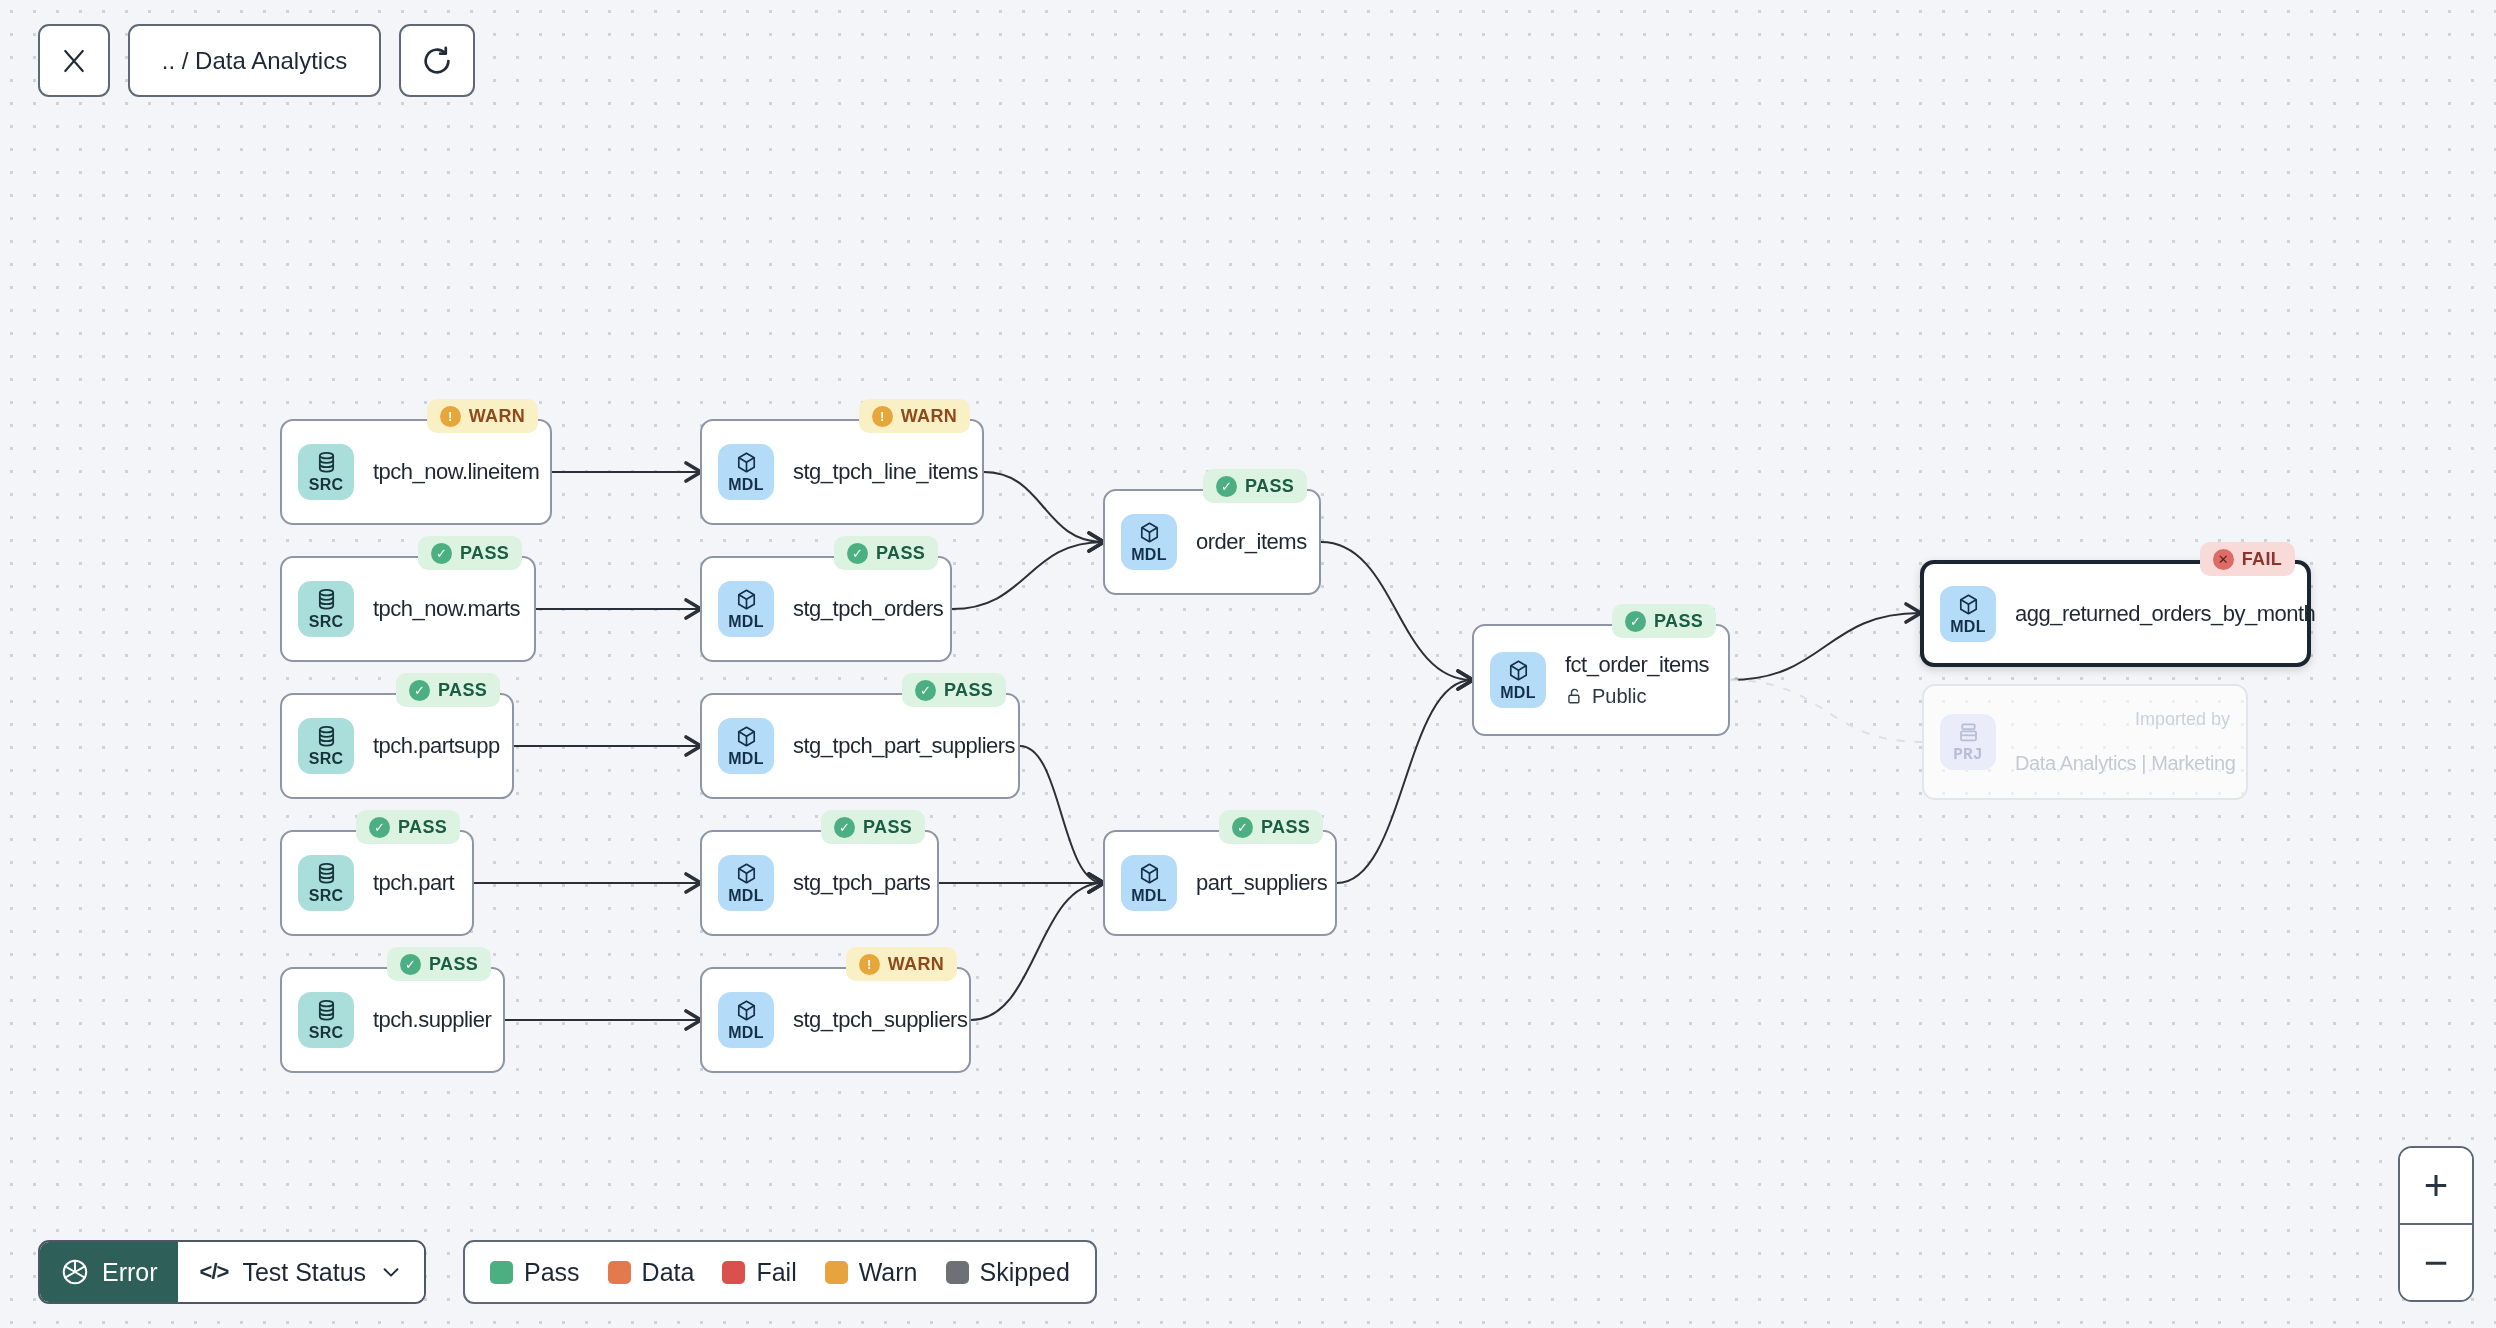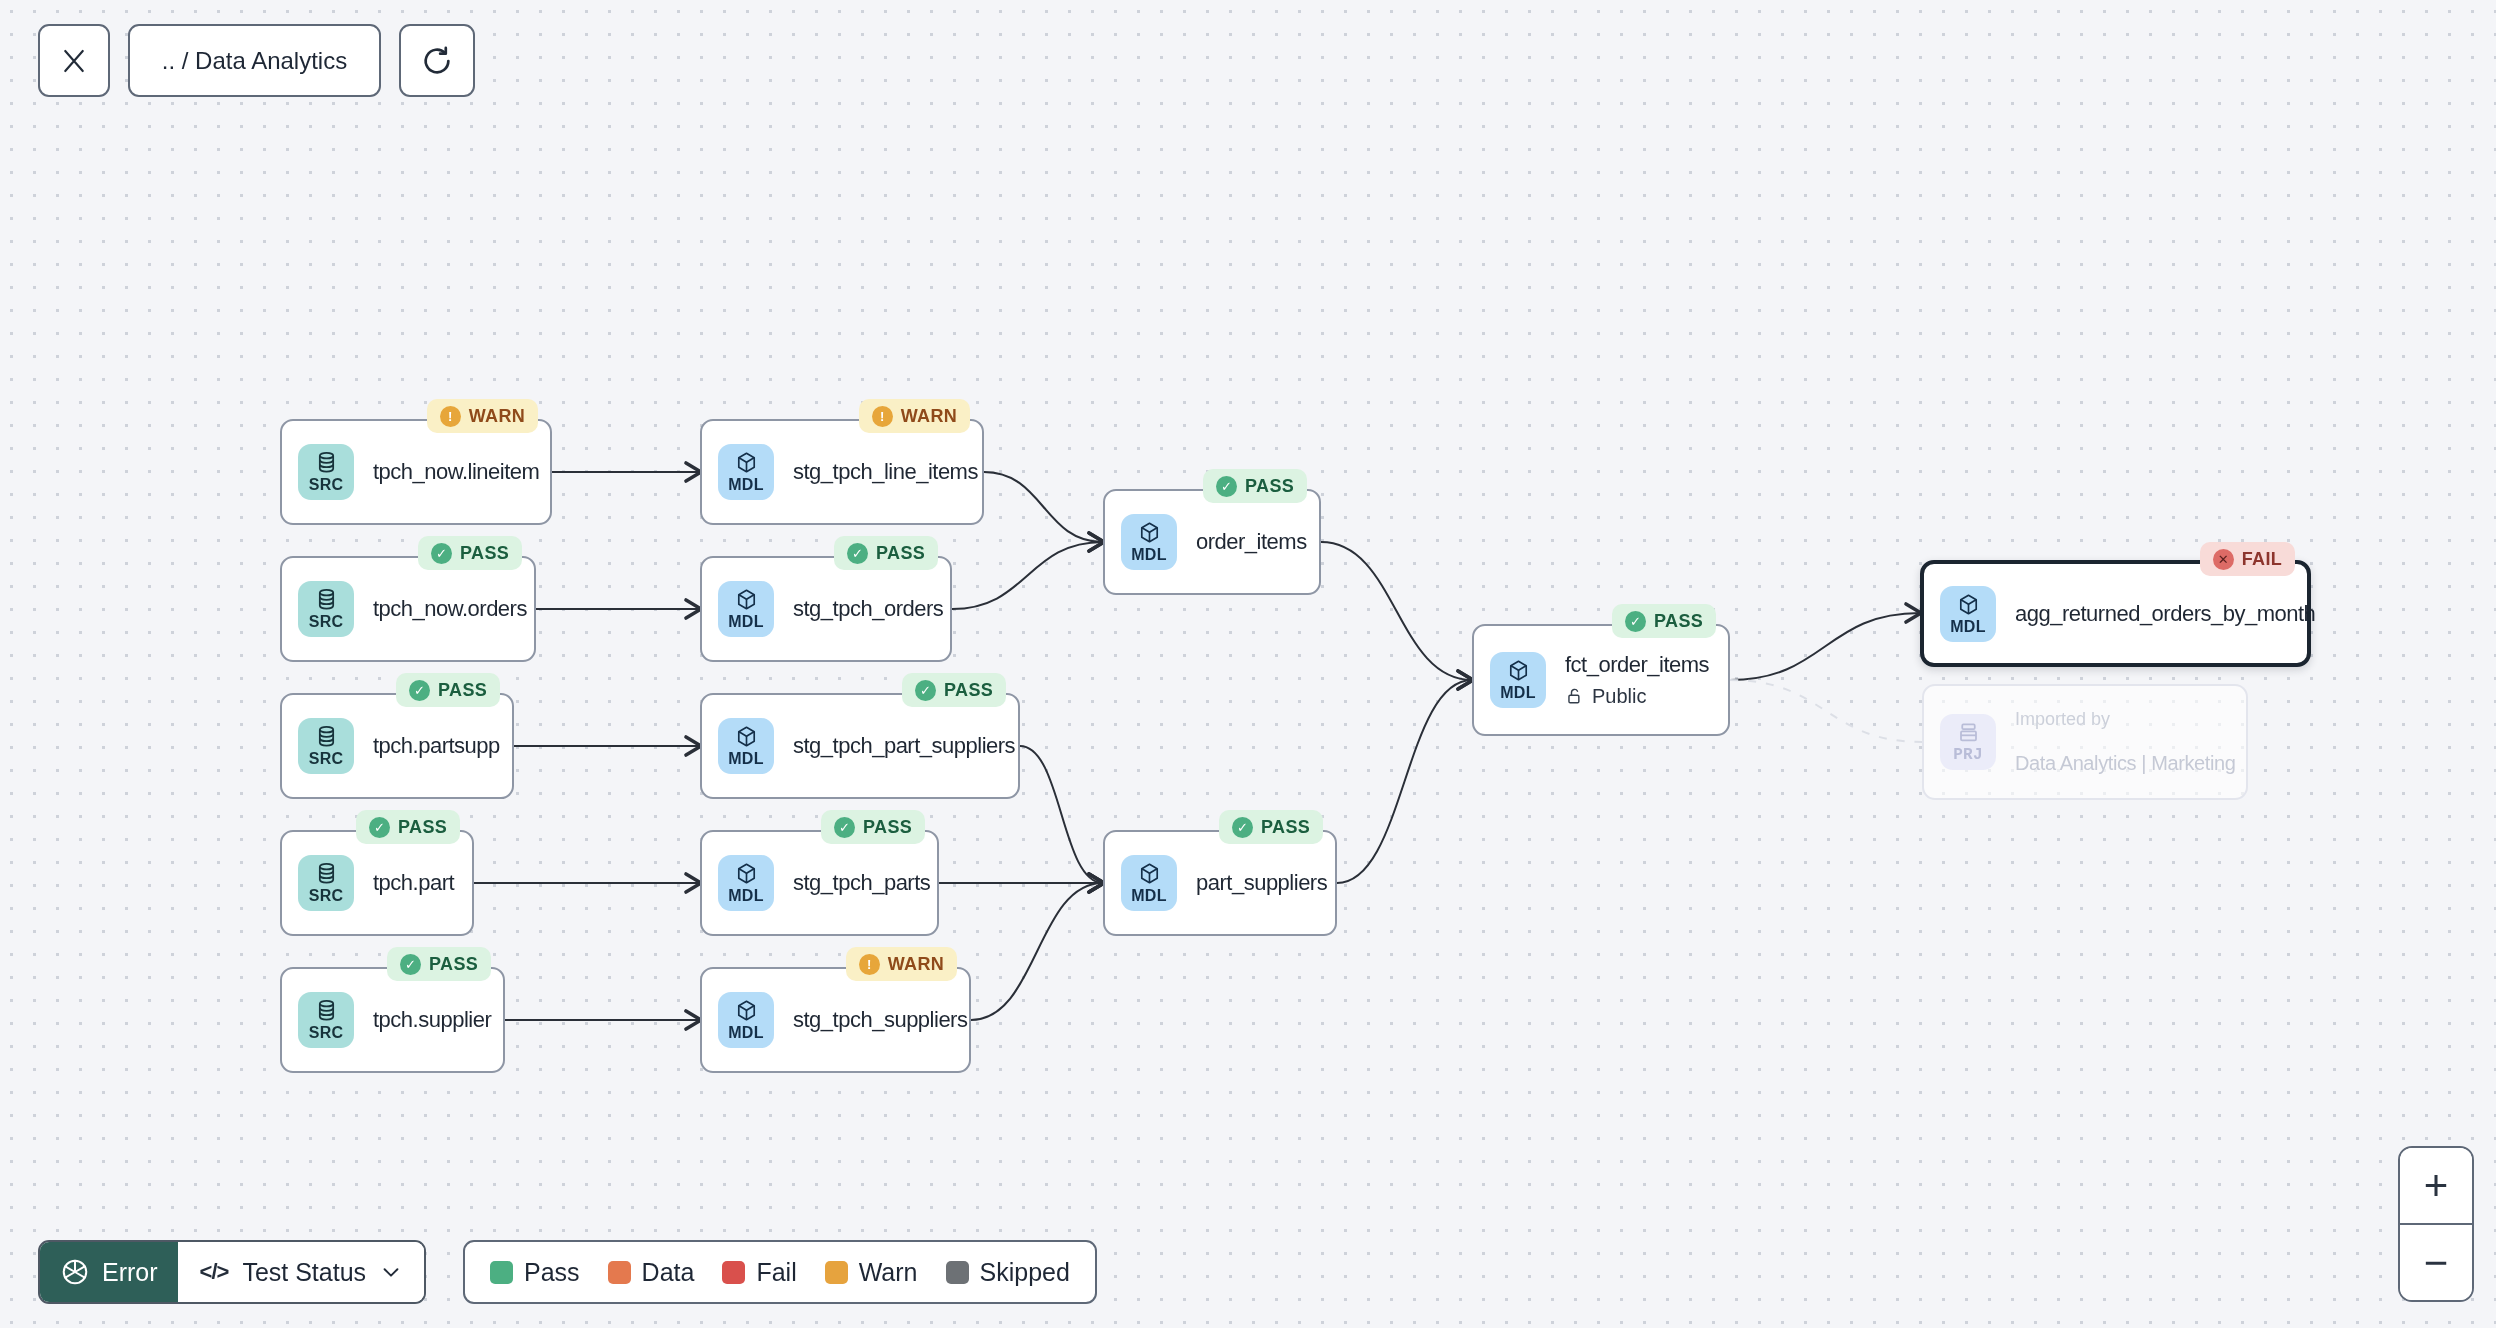--- a/index.html
+++ b/index.html
@@ -38,21 +38,21 @@
     display:flex; align-items:center; padding:0 16px 0 16px; gap:19px; z-index:2;
   }
   .node.selected { border:4px solid #1b2530; border-radius:14px; box-shadow:0 3px 8px rgba(18,26,38,.16); }
   .node.ghost { border-color:#e3e5ed; background:rgba(255,255,255,.62); }
   .chip {
     width:56px; height:56px; border-radius:13px; flex:0 0 auto;
     display:flex; flex-direction:column; align-items:center; justify-content:center; gap:1px;
   }
   .chip svg { width:25px; height:25px; display:block; }
   .chip-label { font-size:16px; font-weight:600; letter-spacing:.3px; }
-  .node-body { display:flex; flex-direction:column; justify-content:center; min-width:0; }
+  .node-body { display:flex; flex-direction:column; justify-content:center; min-width:0;text-align:right; }
   .node-label { font-size:22px; letter-spacing:-0.5px; white-space:nowrap; color:#1f2733; }
   .node-sub { display:flex; align-items:center; gap:8px; margin-top:7px; font-size:20px; color:#2c3542; }
   .node-sub svg { width:19px; height:19px; }
   .ghost-line1 { font-size:18px; color:#ccd0da; white-space:nowrap; }
   .ghost-line2 { font-size:20px; letter-spacing:-0.4px; color:#c5c9d5; white-space:nowrap; margin-top:22px; }
   .badge {
     position:absolute; top:-22px; right:12px; height:34px; border-radius:10px;
     display:flex; align-items:center; gap:8px; padding:0 13px;
     font-size:18px; font-weight:700; letter-spacing:.3px; white-space:nowrap; z-index:3;
   }
@@ -162,21 +162,21 @@
             <svg viewBox="0 0 24 24" fill="none" stroke="currentColor" stroke-width="1.7">
               <ellipse cx="12" cy="5.4" rx="6.4" ry="2.7"></ellipse>
               <path d="M5.6 5.4v4.2c0 1.5 2.9 2.7 6.4 2.7s6.4-1.2 6.4-2.7V5.4"></path>
               <path d="M5.6 9.6v4.2c0 1.5 2.9 2.7 6.4 2.7s6.4-1.2 6.4-2.7V9.6"></path>
               <path d="M5.6 13.8V18c0 1.5 2.9 2.7 6.4 2.7s6.4-1.2 6.4-2.7v-4.2"></path>
             </svg>
           </span>
           <span class="chip-label">SRC</span>
         </div>
         <div class="node-body">
-          <div class="node-label">tpch_now.orders</div>
+          <div class="node-label">tpch_now.marts</div>
         </div>
         <div class="badge" style="background: rgb(220, 243, 226); color: rgb(27, 94, 63);">
           <span class="badge-dot" style="background: rgb(76, 175, 130); color: rgb(255, 255, 255);">✓</span>
           <span>PASS</span>
         </div>
       </div>
       <div class="node" style="left: 700px; top: 556px; width: 252px; height: 106px;">
         <div class="chip" style="background: rgb(180, 220, 248); color: rgb(20, 47, 73);">
           <span class="icon-wrap">
             <svg viewBox="0 0 24 24" fill="none" stroke="currentColor" stroke-width="1.6" stroke-linejoin="round">

